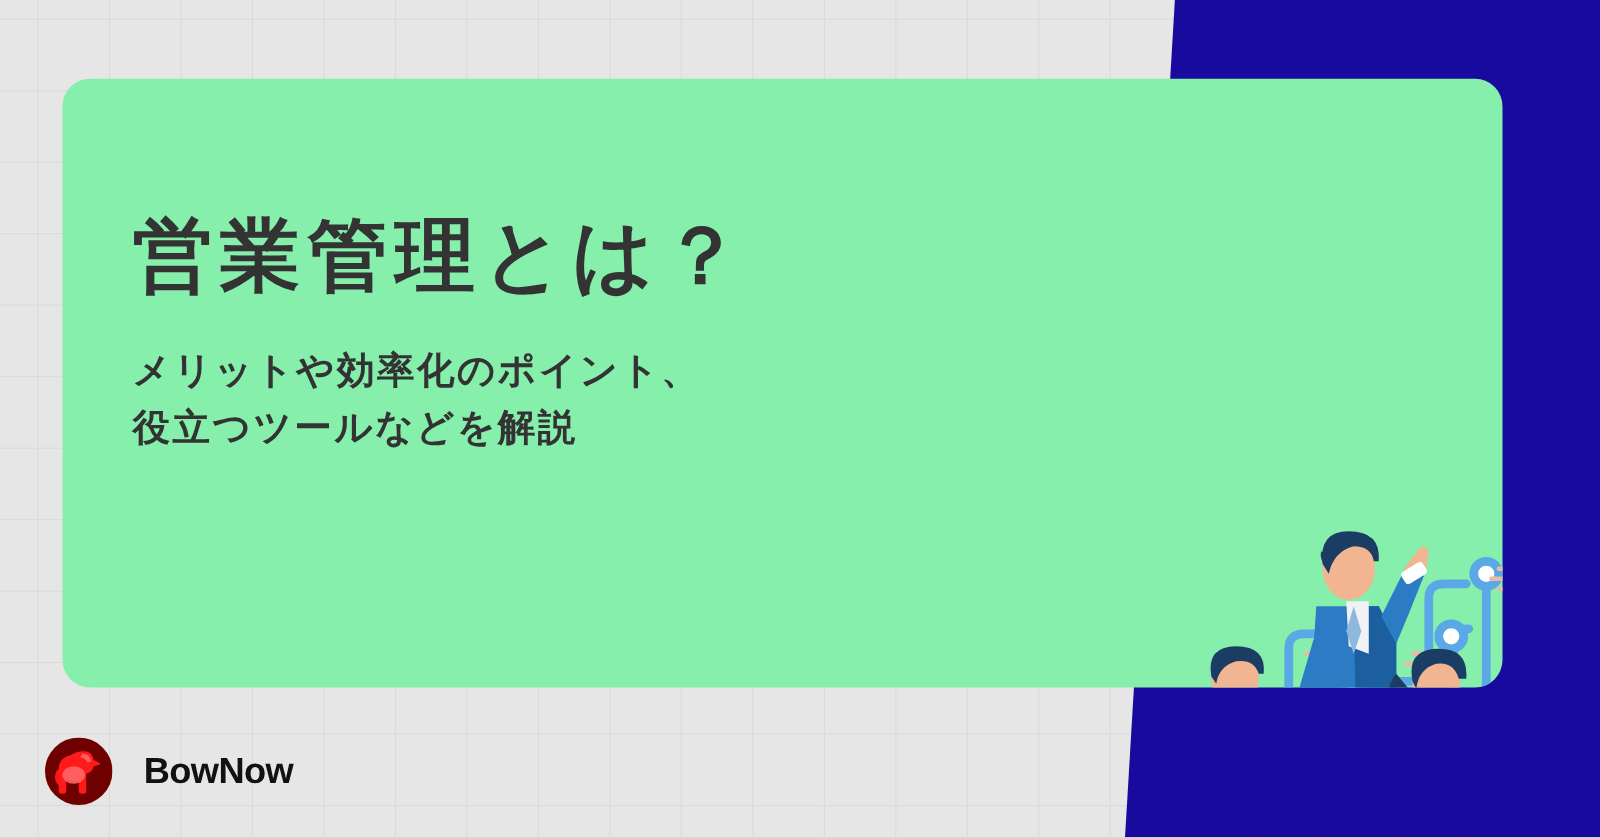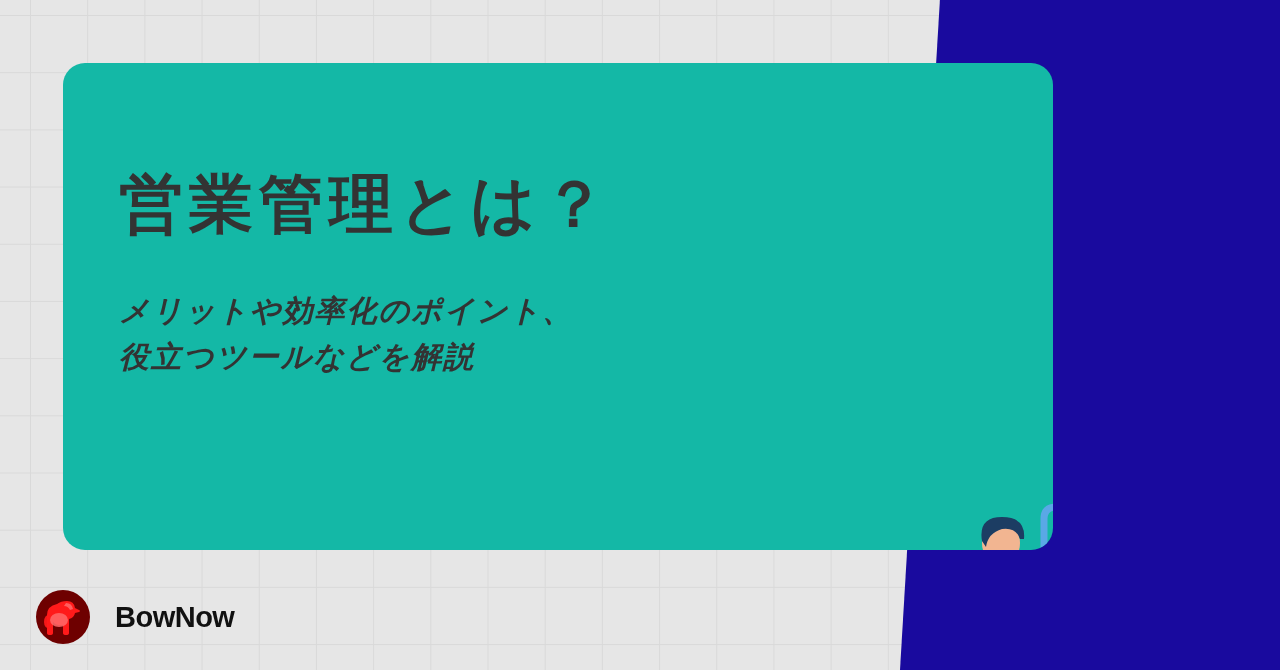--- a/index.html
+++ b/index.html
@@ -39,45 +39,44 @@
     font-weight:bold;
     letter-spacing:13px;
     line-height:74px;
     white-space:nowrap;
     user-select:none;
   }
 
   
   #content-card {
     position:absolute;
-    left:63px; top:63px;
-    width:990px; height:487px;
-    background:#14b8a6;
+    left:50px; top:63px;
+    width:1152px; height:487px;
+    background:#86efac;
     border-radius:22px;
     overflow:hidden;
   }
 
   #card-text { position:absolute; left:56px; top:105px; }
   #page-title {
     color:#333333;
     font-size:64px;
     font-weight:bold;
     letter-spacing:6px;
     line-height:1.15;
     white-space:nowrap;
   }
   #page-subtitle {
-    margin-top:46px;
+    margin-top:32px;
     color:#333333;
     font-size:30px;
     font-weight:bold;
     letter-spacing:2px;
     line-height:1.55;
     white-space:pre-line;
-    font-style:italic;
   }
 
   
   #illustration {
     position:absolute;
     left:805px; top:330px;
     width:475px; height:340px;
     pointer-events:none;
   }
 

